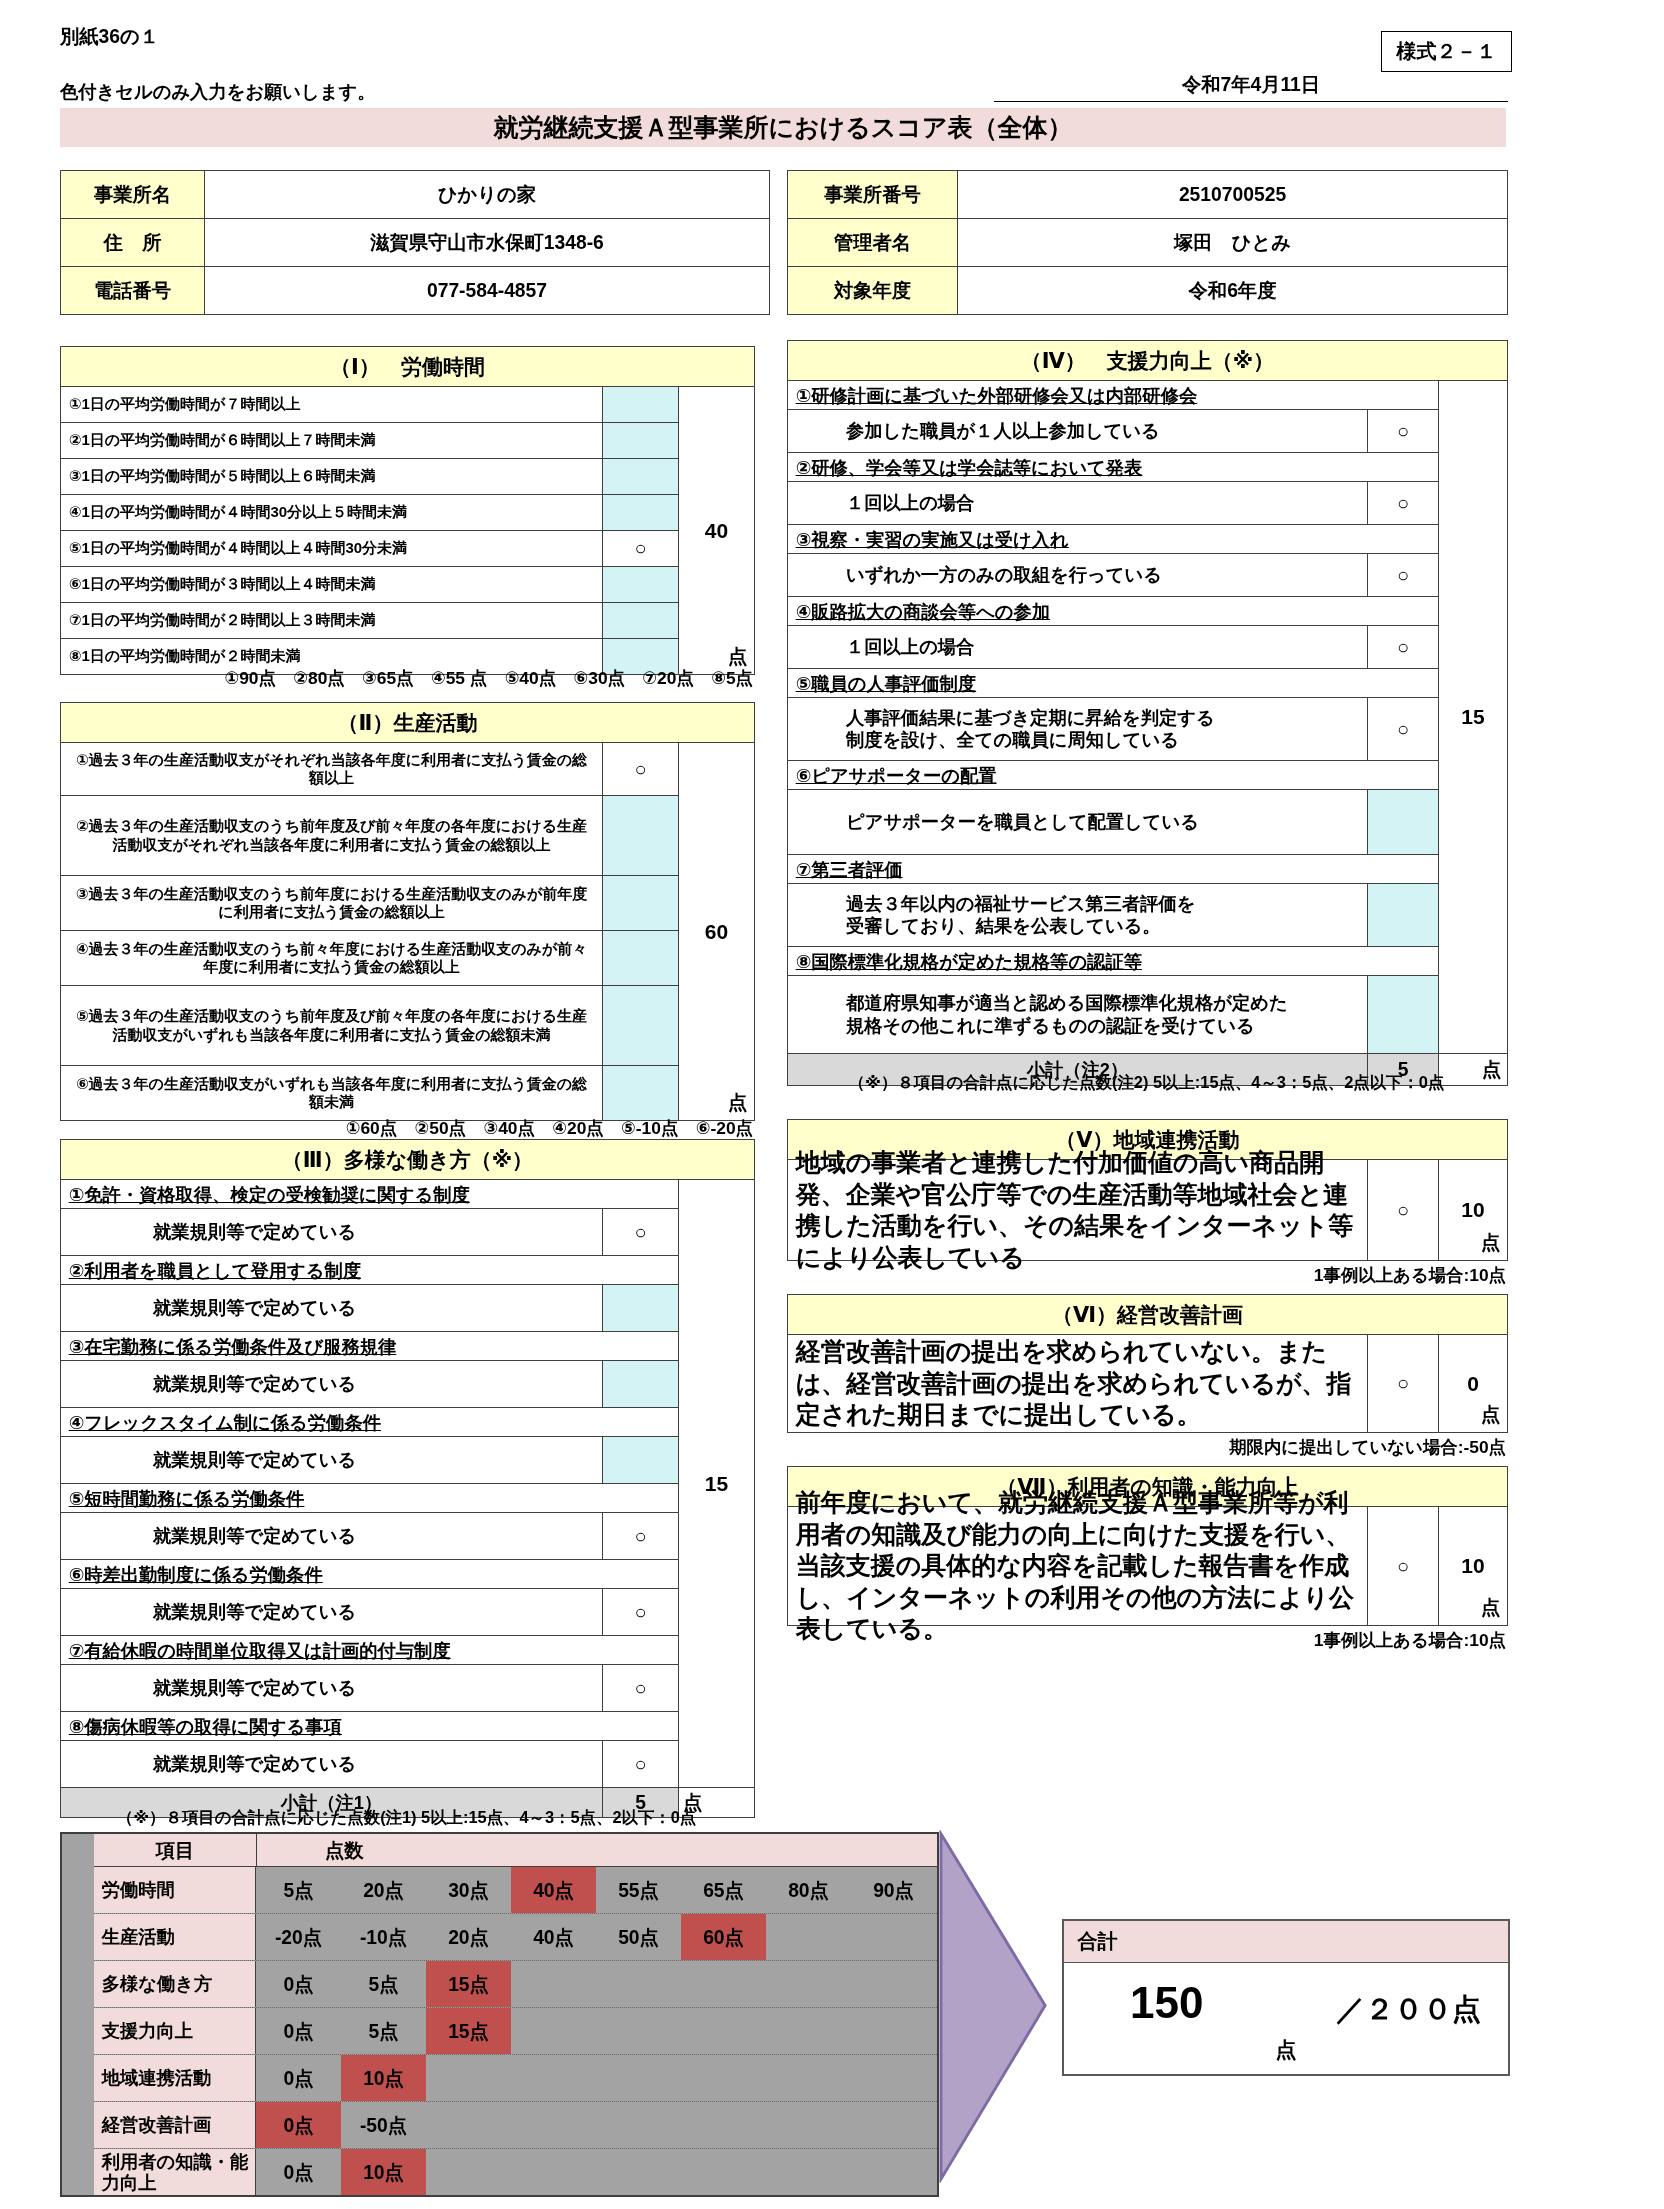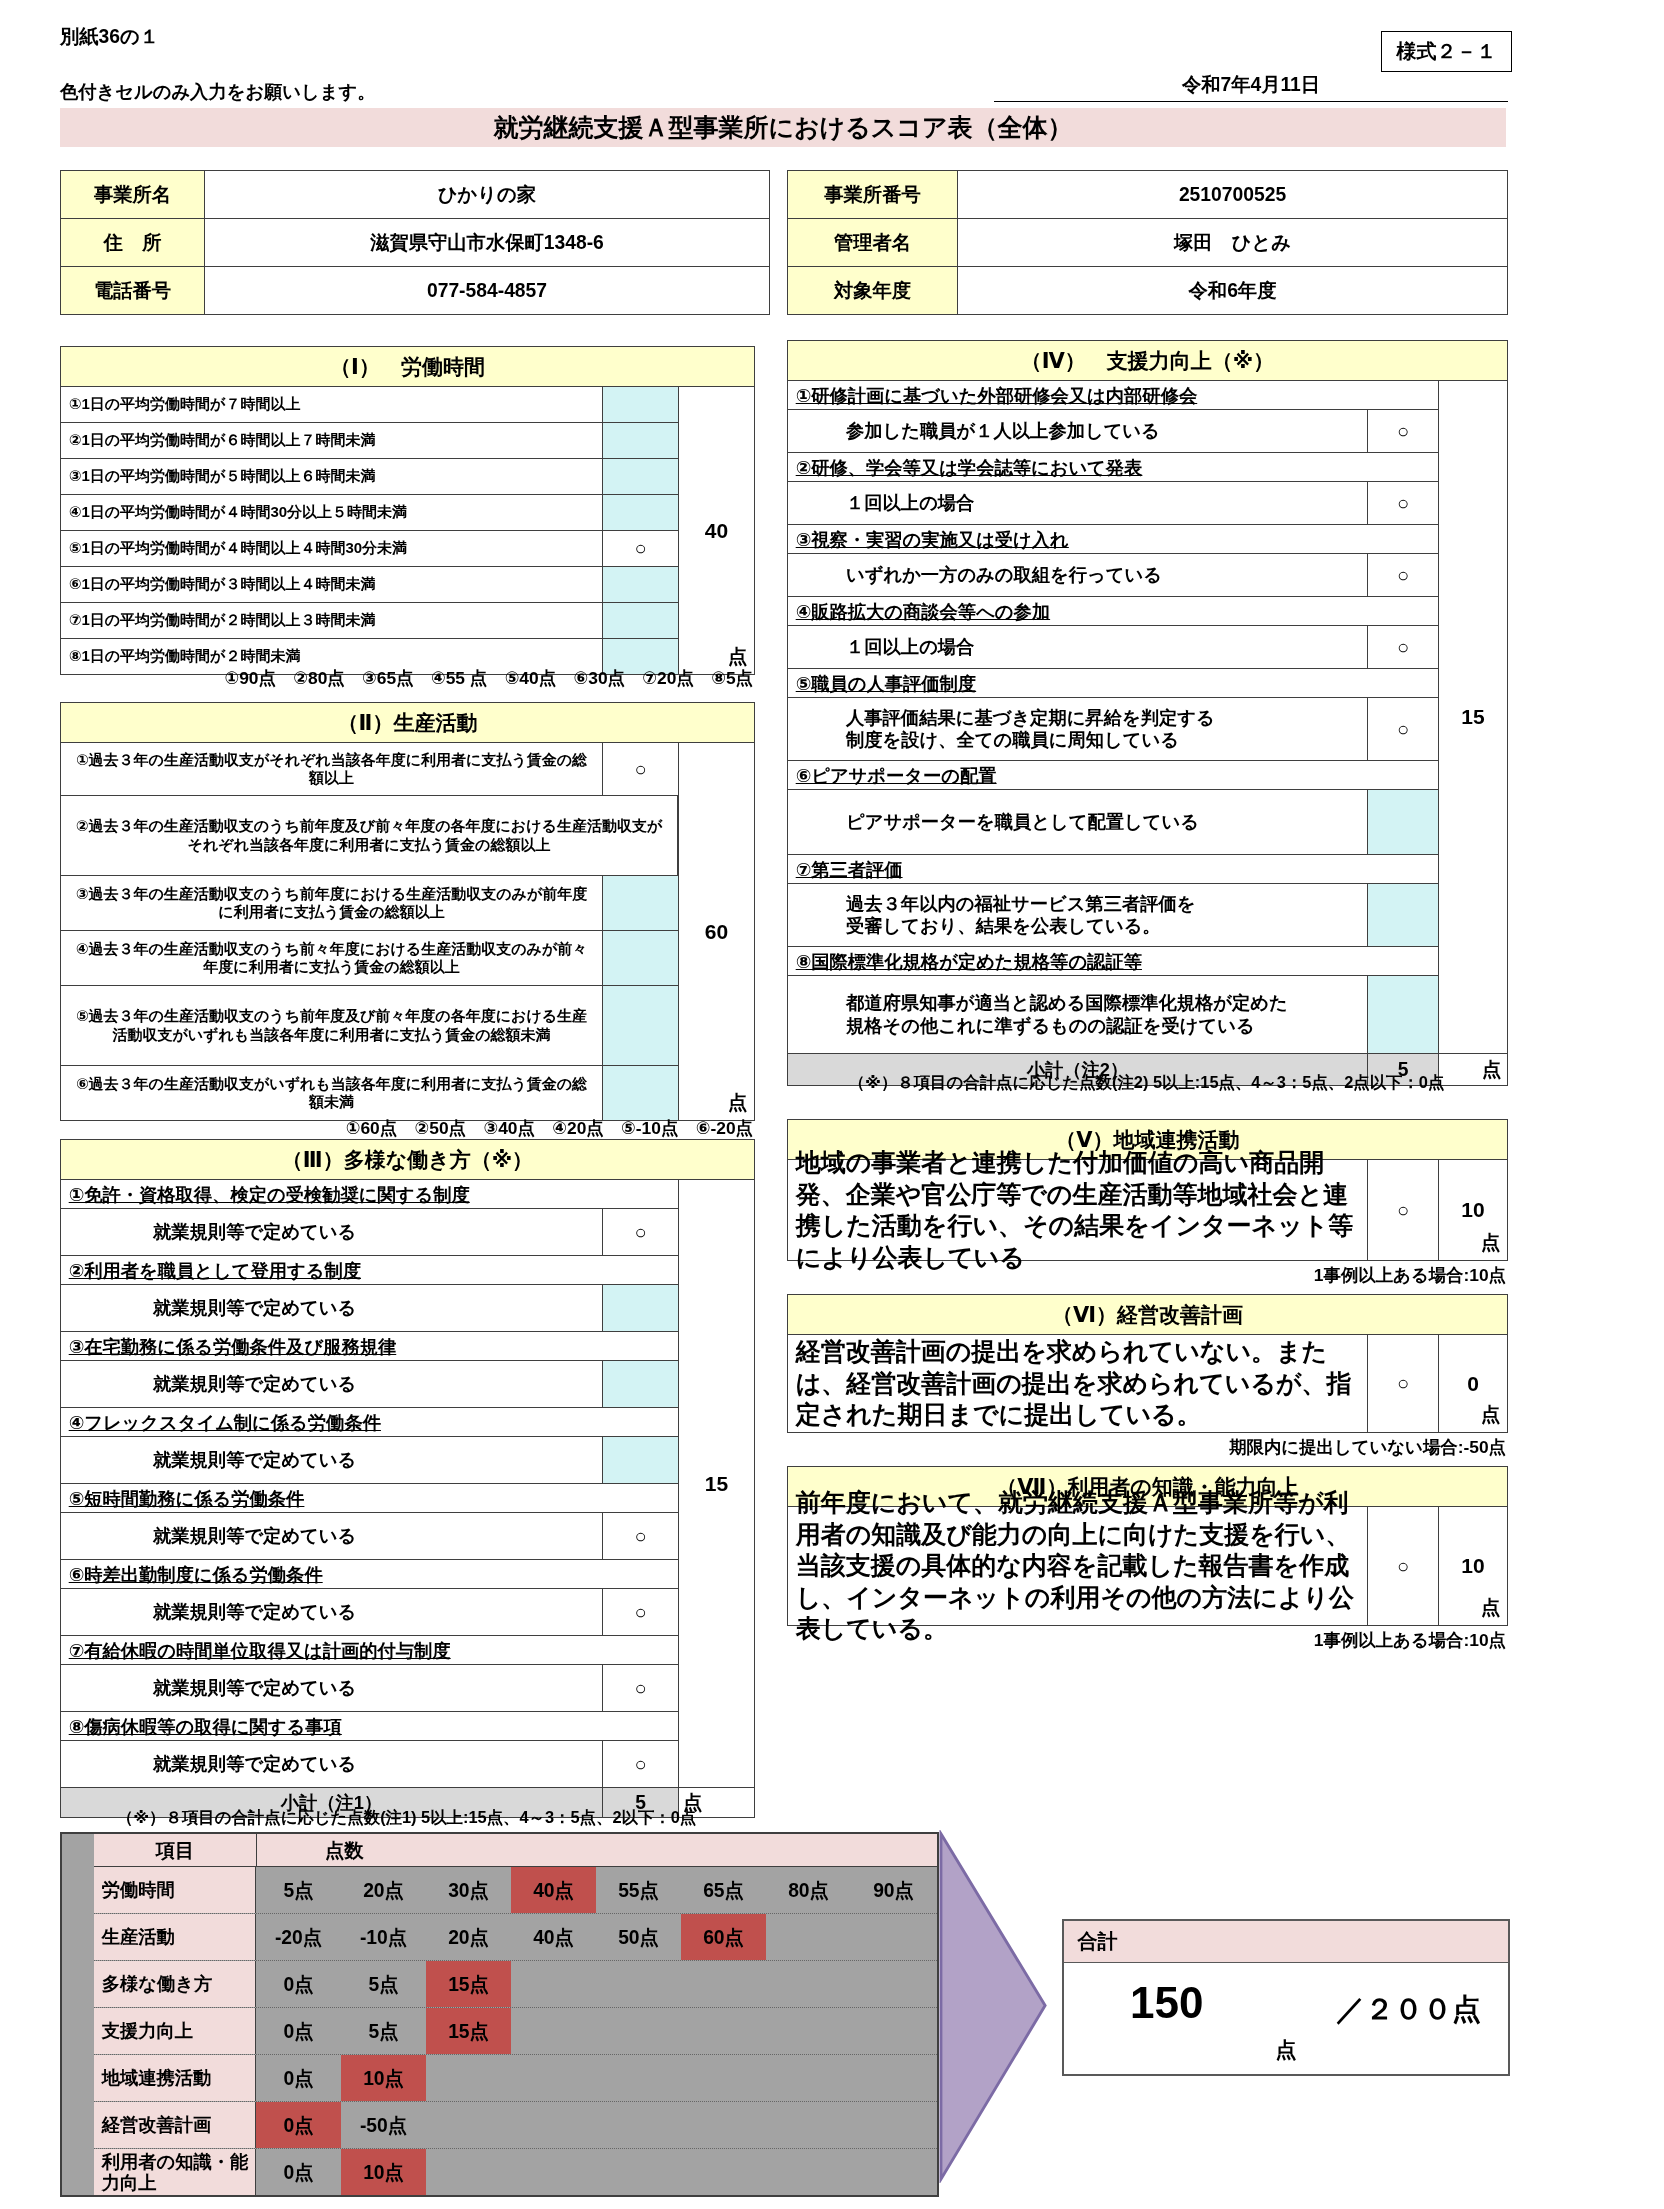--- a/index.html
+++ b/index.html
@@ -43,21 +43,21 @@
   .markcell.cyan{background:#D3F3F4;}
   .scorecol{width:75px;border-left:1px solid #3F3F3F;position:relative;
     display:flex;align-items:center;justify-content:center;}
   .scorecol .score{font-size:21px;}
   .scorecol .unit{position:absolute;right:6.8px;bottom:3.9px;font-size:19.3px;}
 
   #sec1{left:60px;top:346px;width:693px;}
   #s1rows .irow{height:35px;}
   #sec2{left:60px;top:702px;width:693px;}
   #s2rows .irow:nth-child(1){height:52px;}
-  #s2rows .irow:nth-child(2){height:79px;flex-direction:column;}
+  #s2rows .irow:nth-child(2){height:79px;}
   #s2rows .irow:nth-child(3){height:54px;}
   #s2rows .irow:nth-child(4){height:54px;}
   #s2rows .irow:nth-child(5){height:79px;}
   #s2rows .irow:nth-child(6){height:54px;}
 
   
   .g-head{display:flex;align-items:center;padding:0 7.7px;border-bottom:1px solid #3F3F3F;font-size:18.3px;}
   .g-head-text{text-decoration:underline;}
   .g-ans{display:flex;border-bottom:1px solid #3F3F3F;}
   .atext{flex:1;display:flex;align-items:center;font-size:18.3px;line-height:1.22;

